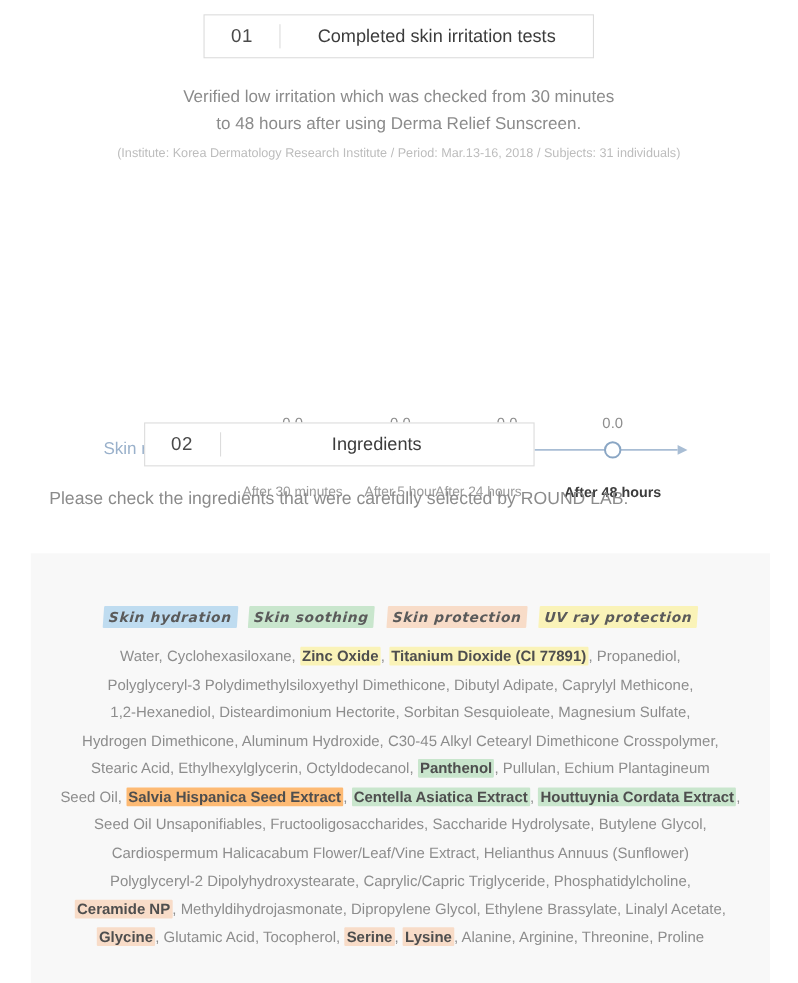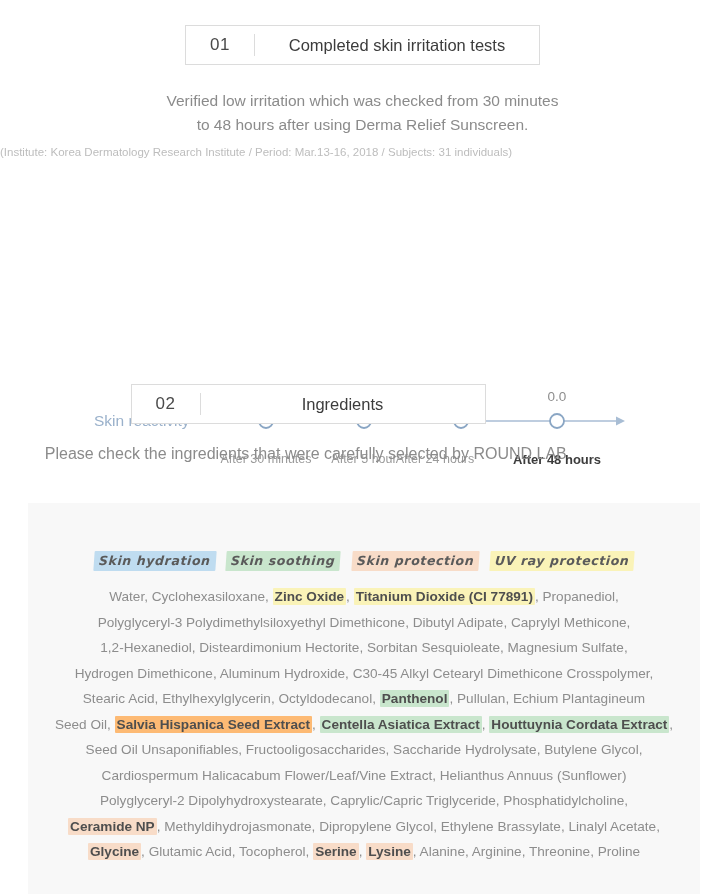--- a/index.html
+++ b/index.html
@@ -35,20 +35,21 @@
 
   
   .desc {
     text-align:center;
     margin-top:24px;
     font-size:15.5px;
     line-height:24px;
     color:#8b8b8b;
   }
   .note {
+    text-align:center;
     margin-top:9px;
     font-size:11.5px;
     color:#bdbdbd;
   }
 
   
   .timeline-wrap { position:relative; margin-top:26px; height:110px; }
   .tl-label {
     position:absolute; left:94px; top:228px;
     font-size:15.5px; color:#9ab1cb;
@@ -100,21 +101,21 @@
     font-weight:bold;
     padding:1px 2px;
     border-radius:1px;
   }
 </style>
 </head>
 <body>
 
 <div class="page">
 
-  <div style="padding-top:25px;">
+  <div style="padding-top:13px;">
     <div class="sec-head">
       <div class="sec-num">01</div>
       <div class="sec-divider"></div>
       <div class="sec-title">Completed skin irritation tests</div>
     </div>
 
     <div class="desc">
       <div>Verified low irritation which was checked from 30 minutes</div>
       <div>to 48 hours after using Derma Relief Sunscreen.</div>
     </div>

